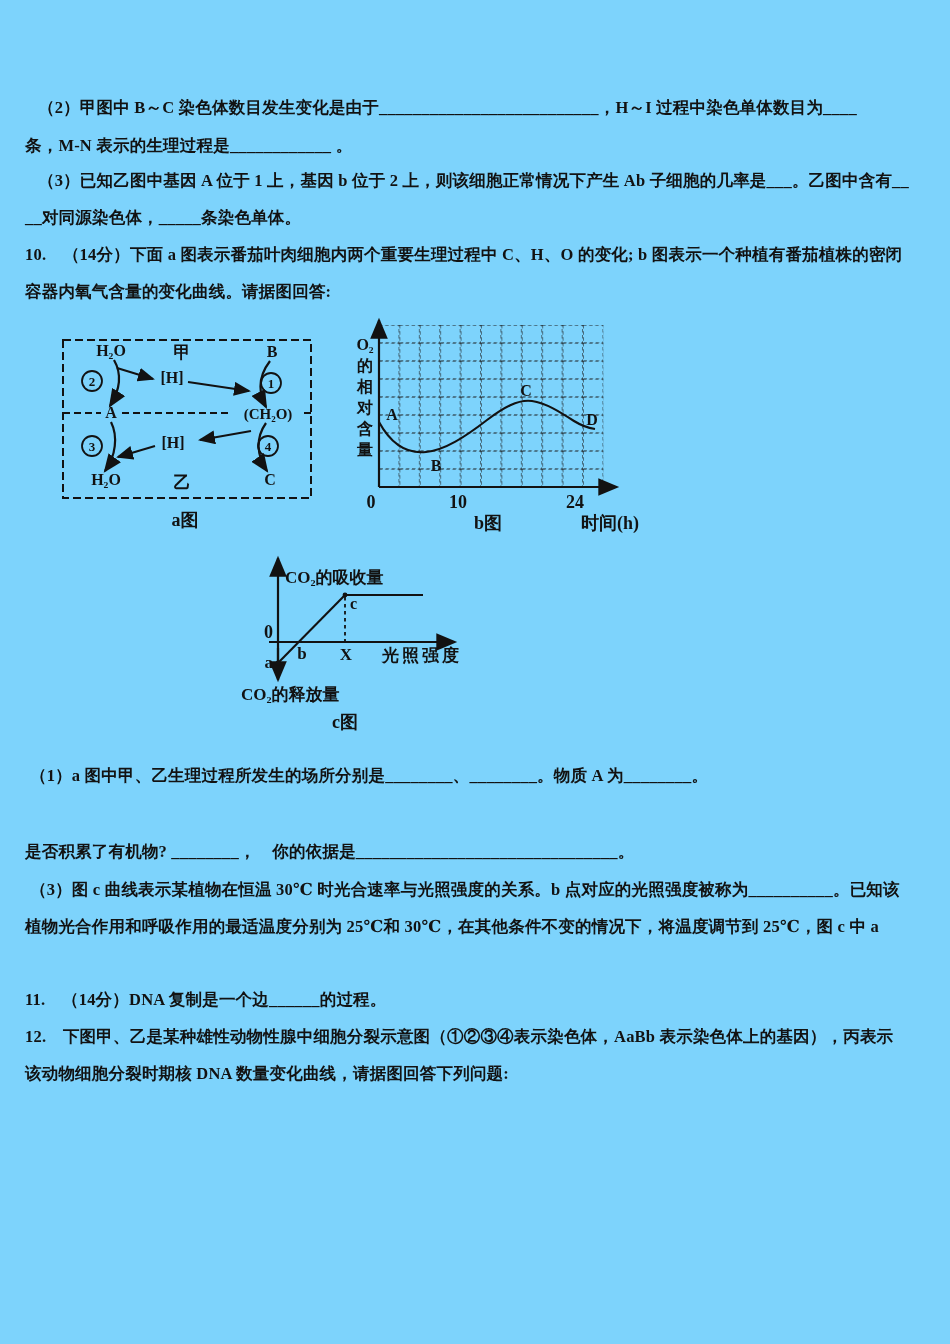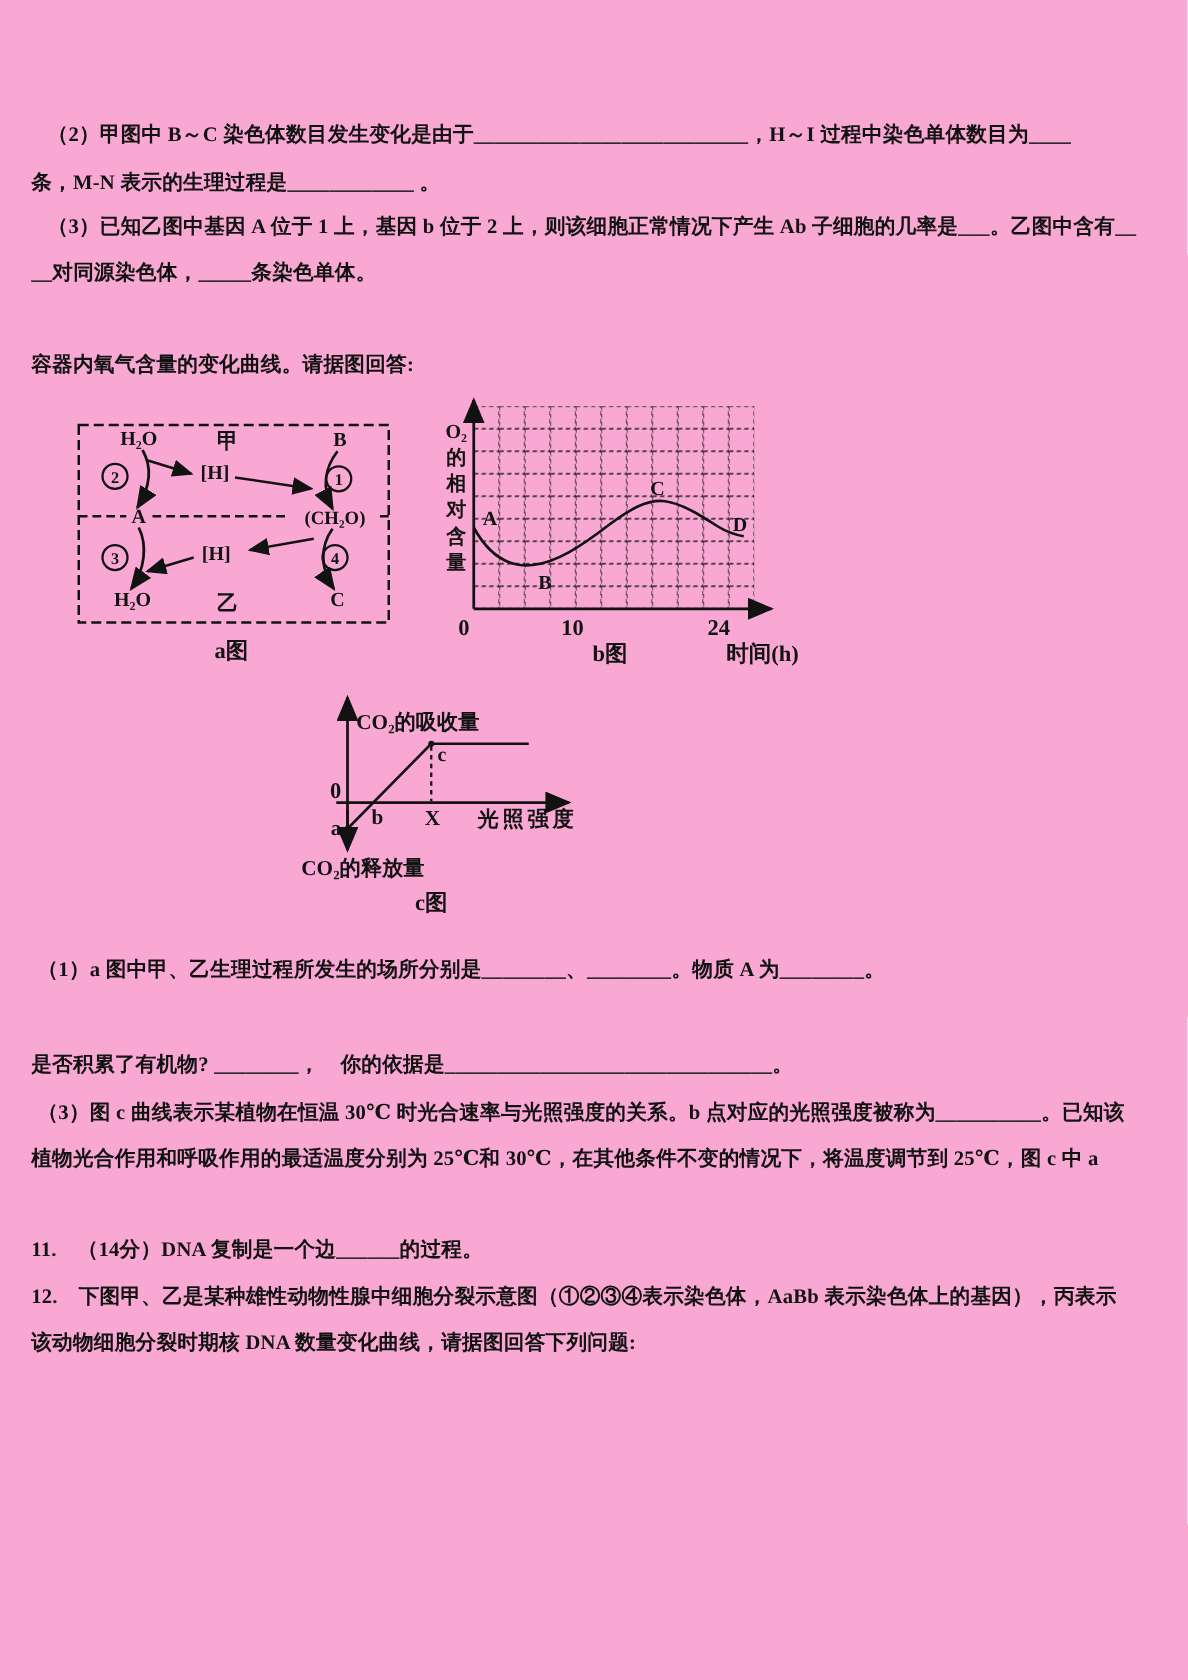--- a/index.html
+++ b/index.html
@@ -1,33 +1,34 @@
 <!DOCTYPE html>
 <html><head>
 <meta charset="utf-8">
 <style>
   html,body{margin:0;padding:0;background:#ffffff;}
-  .page{position:relative;width:950px;height:1344px;background:#f9a8d4;overflow:hidden;
+  .page{position:relative;width:950px;height:1344px;background:#7dd3fc;overflow:hidden;
         font-family:"Liberation Serif","DejaVu Serif",serif;color:#121212;}
   .tl{position:absolute;white-space:nowrap;font-size:16.5px;font-weight:700;
       letter-spacing:.2px;line-height:1.2;}
   .fig{position:absolute;}
   svg text{font-family:"Liberation Serif","DejaVu Serif",serif;font-weight:700;fill:#121212;}
   .ft13{font-size:13px}.ft15{font-size:15px}.ft16{font-size:16px}.ft17{font-size:17px}
   .stroke{stroke:#121212;fill:none;}
 </style>
 </head>
 <body>
 
 <div class="page">
 
   <div class="tl" style="left:38px;top:98px">（2）甲图中 B～C 染色体数目发生变化是由于__________________________，H～I 过程中染色单体数目为____</div>
   <div class="tl" style="left:25px;top:136px">条，M-N 表示的生理过程是____________ 。</div>
   <div class="tl" style="left:38px;top:171px">（3）已知乙图中基因 A 位于 1 上，基因 b 位于 2 上，则该细胞正常情况下产生 Ab 子细胞的几率是___。乙图中含有__</div>
   <div class="tl" style="left:25px;top:208px">__对同源染色体，_____条染色单体。</div>
+  <div class="tl" style="left:25px;top:245px">10.　（14分）下面 a 图表示番茄叶肉细胞内两个重要生理过程中 C、H、O 的变化; b 图表示一个种植有番茄植株的密闭</div>
   <div class="tl" style="left:25px;top:282px">容器内氧气含量的变化曲线。请据图回答:</div>
 
   <svg class="fig" style="left:55px;top:330px" width="280" height="202" viewBox="0 0 280 202">
     <defs>
       <marker id="arwA" markerWidth="9" markerHeight="7" refX="7.5" refY="3.5" orient="auto">
         <path d="M0,0 L8.5,3.5 L0,7 Z" fill="#121212"></path>
       </marker>
     </defs>
     <rect x="8" y="10" width="248" height="158" class="stroke" stroke-width="2" stroke-dasharray="8 4"></rect>
     <line x1="8" y1="83" x2="46" y2="83" class="stroke" stroke-width="2" stroke-dasharray="7 4"></line>

